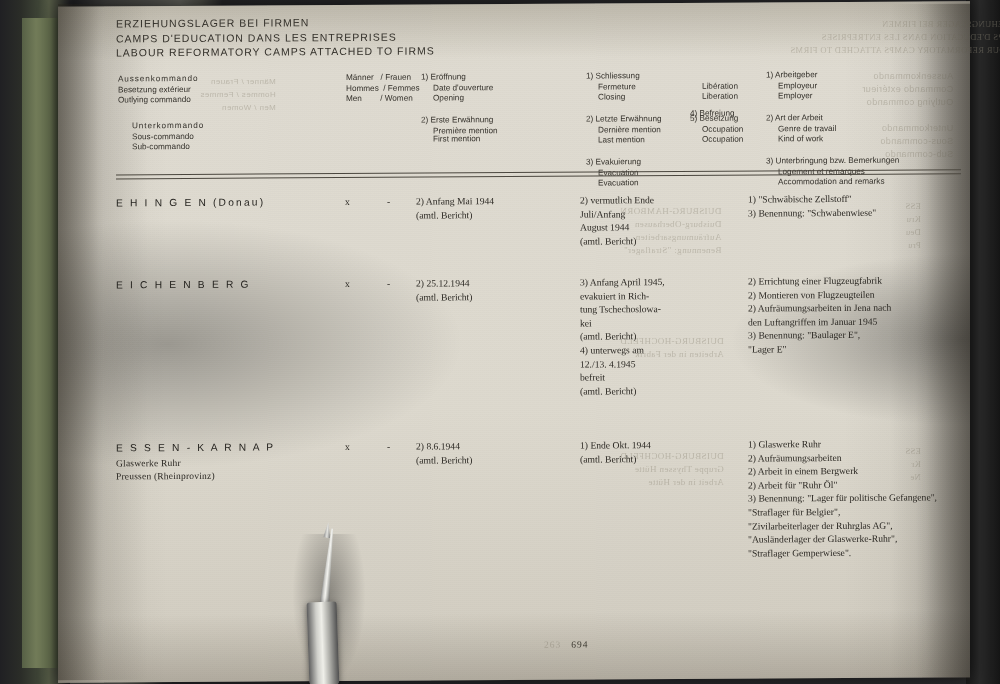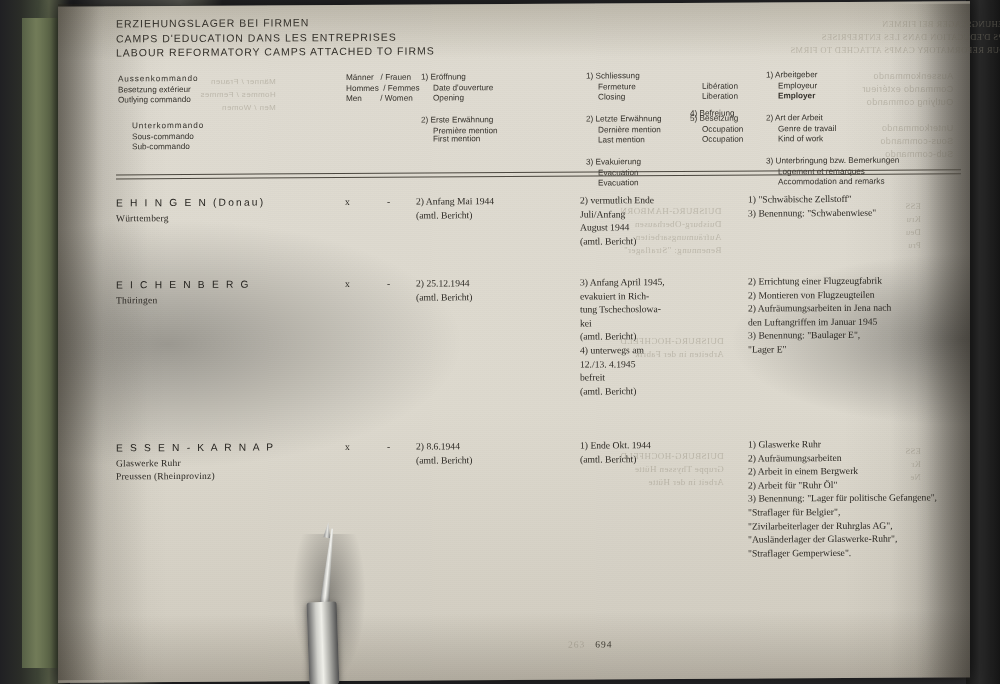--- a/index.html
+++ b/index.html
@@ -161,21 +161,21 @@
 
   .pagenum {
     position: absolute;
     left: 486px;
     top: 636px;
     font-family: "Liberation Serif", serif;
     font-size: 9.5px;
     color: #3a372f;
     letter-spacing: 1px;
   }
-  .pagenum .faint { color:#8c8678; opacity:.5; margin-right:10px;margin-left:24px; }
+  .pagenum .faint { color:#8c8678; opacity:.5; margin-right:10px; }
 
   
   .tweezer {
     position: absolute;
     left: 300px;
     top: 528px;
     width: 60px;
     height: 156px;
     pointer-events: none;
   }
@@ -320,55 +320,53 @@
       <div class="col" style="left:572px; top:2px;margin-top:36px;">4) Befreiung</div>
       <div class="col" style="left:584px; top:10.6px;">Libération</div>
       <div class="col" style="left:584px; top:21.2px;">Liberation</div>
 
       <div class="col" style="left:572px; top:43px;">5) Besetzung</div>
       <div class="col" style="left:584px; top:53.6px;">Occupation</div>
       <div class="col" style="left:584px; top:64.2px;">Occupation</div>
 
       <div class="col" style="left:648px; top:0px;">1) Arbeitgeber</div>
       <div class="col" style="left:660px; top:10.6px;">Employeur</div>
-      <div class="col" style="left:660px; top:21.2px;font-weight:bold;">Employer</div>
+      <div class="col" style="left:660px; top:21.2px;">Employer</div>
 
       <div class="col" style="left:648px; top:43px;">2) Art der Arbeit</div>
       <div class="col" style="left:660px; top:53.6px;">Genre de travail</div>
       <div class="col" style="left:660px; top:64.2px;">Kind of work</div>
 
       <div class="col" style="left:648px; top:86px;">3) Unterbringung bzw. Bemerkungen</div>
       <div class="col" style="left:660px; top:96.6px;">Logement et remarques</div>
       <div class="col" style="left:660px; top:107.2px;">Accommodation and remarks</div>
     </div>
 
     <hr class="rule top">
     <hr class="rule bottom">
 
     <div class="entry" style="top:190px; left:0; width:912px;">
       <div class="c-name">
         <span class="camp">E H I N G E N  (Donau)</span>
-        <span class="sub">Württemberg</span>
       </div>
       <div class="c-men">x</div>
       <div class="c-women">-</div>
       <div class="c-open">2) Anfang Mai 1944
     (amtl. Bericht)</div>
       <div class="c-close">2) vermutlich Ende
     Juli/Anfang
     August 1944
     (amtl. Bericht)</div>
       <div class="c-work">1) "Schwäbische Zellstoff"
 3) Benennung: "Schwabenwiese"</div>
     </div>
 
     <div class="entry" style="top:272px; left:0; width:912px;">
       <div class="c-name">
         <span class="camp">E I C H E N B E R G</span>
-        <span class="sub">Thüringen</span>
       </div>
       <div class="c-men">x</div>
       <div class="c-women">-</div>
       <div class="c-open">2) 25.12.1944
     (amtl. Bericht)</div>
       <div class="c-close">3) Anfang April 1945,
     evakuiert in Rich-
     tung Tschechoslowa-
     kei
     (amtl. Bericht)

